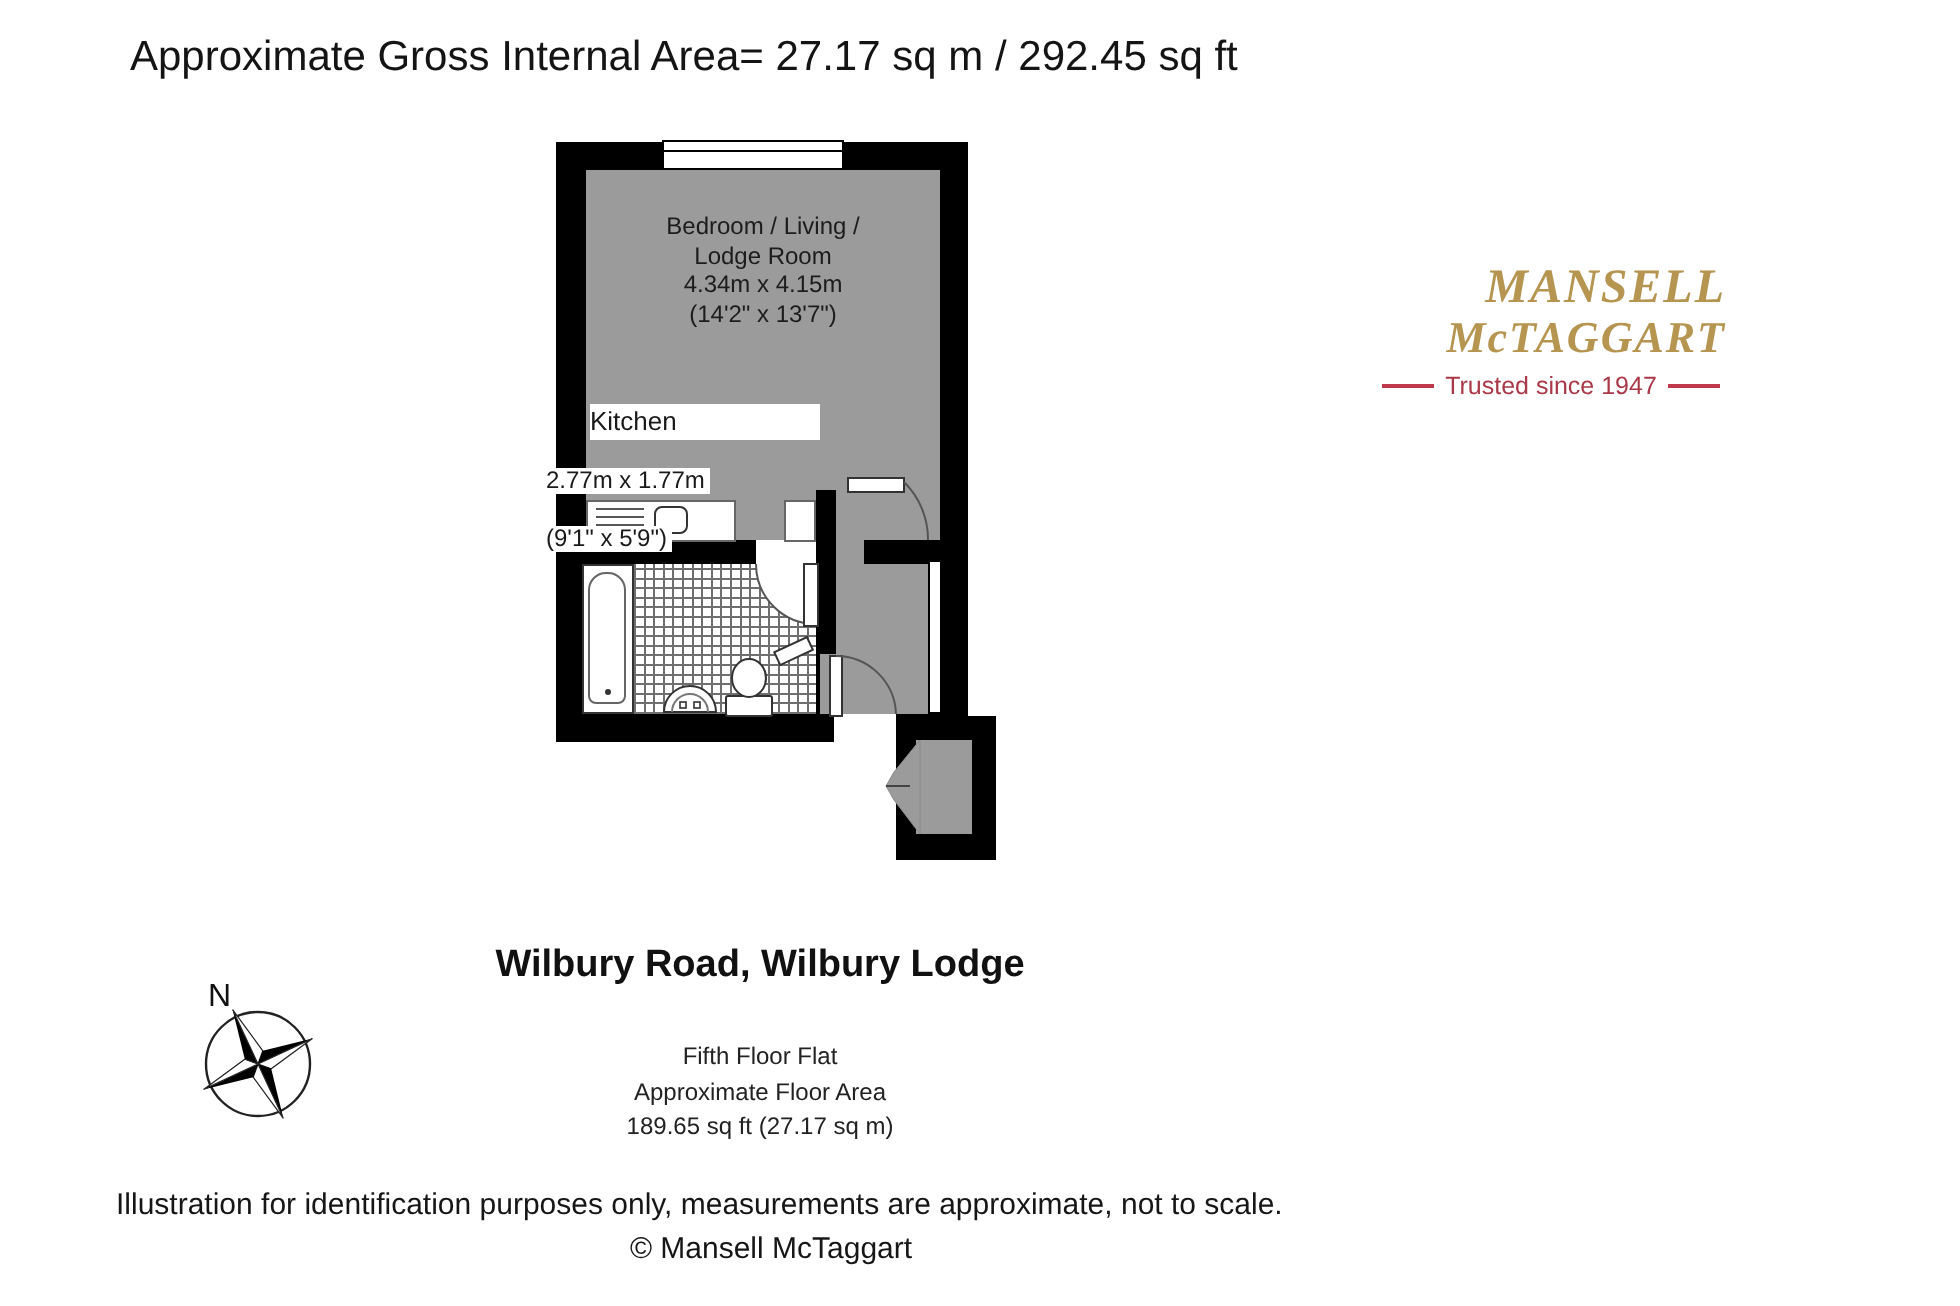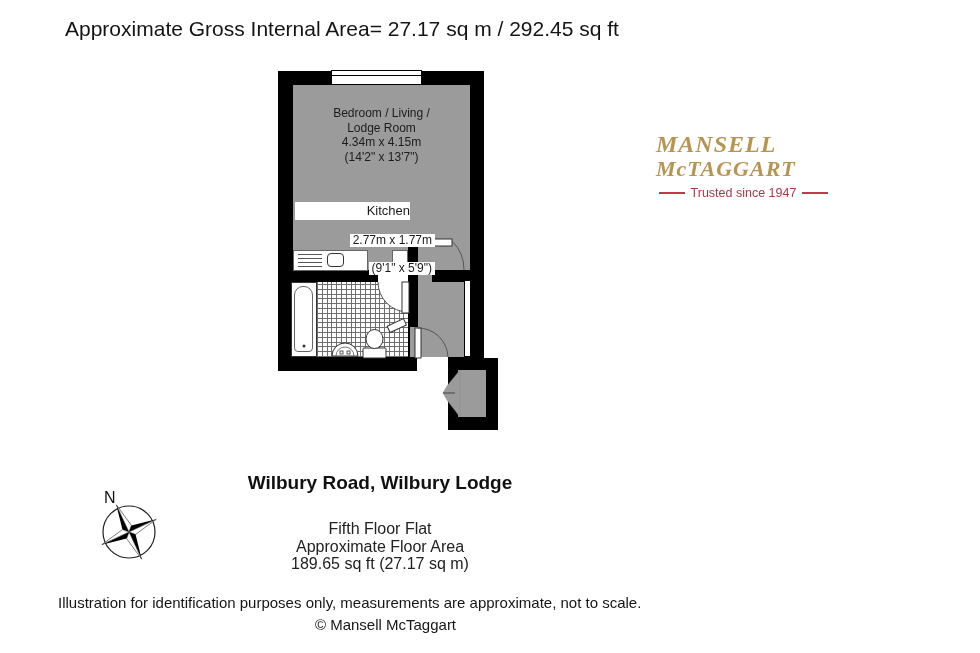--- a/index.html
+++ b/index.html
@@ -2,30 +2,30 @@
 <html><head>
 <meta charset="utf-8">
 <style>
   html,body{margin:0;padding:0;background:#fff;}
   .canvas{position:relative;width:980px;height:653px;background:#fff;overflow:hidden;
           font-family:"Liberation Sans", sans-serif;color:#1a1a1a;}
   .abs{position:absolute;}
   
   .title{left:65px;top:17px;font-size:21px;letter-spacing:0;color:#141414;}
   .room-label{left:293px;top:106px;width:177px;text-align:center;font-size:12px;line-height:14.5px;color:#1c1c1c;}
-  .kitchen-block{left:270px;top:202px;width:165px;text-align:right;}
+  .kitchen-block{left:270px;top:202px;width:165px;text-align:left;}
   .kitchen-name{display:block;margin:0 auto;width:115px;height:18px;line-height:18px;background:#fff;font-size:13px;}
   .kitchen-dim{display:inline-block;background:#fff;padding:0 3px;font-size:12px;line-height:13px;margin-top:14px;}
   .address{left:180px;top:472px;width:400px;text-align:center;}
   .address-title{font-size:19px;font-weight:bold;color:#111;}
-  .address-sub{margin-top:26px;font-size:16px;line-height:17.5px;color:#222;}
+  .address-sub{margin-top:26px;font-size:12px;line-height:17.5px;color:#222;}
   .footer-disclaimer{left:58px;top:594px;width:640px;text-align:left;font-size:15px;color:#161616;}
   .footer-copyright{left:58px;top:616px;width:655px;text-align:center;font-size:15px;color:#161616;}
   
-  .logo{left:656px;top:132px;width:175px;text-align:left;font-family:"Liberation Serif", serif;}
+  .logo{left:688px;top:132px;width:175px;text-align:right;font-family:"Liberation Serif", serif;}
   .logo-line1{font-size:24px;font-weight:bold;font-style:italic;letter-spacing:1px;color:var(--gold,#B5954F);line-height:24px;}
   .logo-line2{font-size:22px;font-weight:bold;font-style:italic;letter-spacing:1px;color:var(--gold,#B5954F);line-height:26px;}
   .logo-tagline{margin-top:4px;display:flex;align-items:center;justify-content:center;gap:6px;
                 font-family:"Liberation Sans", sans-serif;font-size:12.5px;color:var(--red,#A93848);}
   .logo-dash{width:26px;height:2px;background:var(--red-dash,#C0394B);}
   
   .wall{background:#000;}
   .floor{background:var(--floor,#9B9B9B);}
   .tiles{left:317px;top:282px;width:91px;height:75px;background-color:#fff;
      background-image:repeating-linear-gradient(0deg,#6f6f6f 0,#6f6f6f 1px,transparent 1px,transparent 4.8px),

